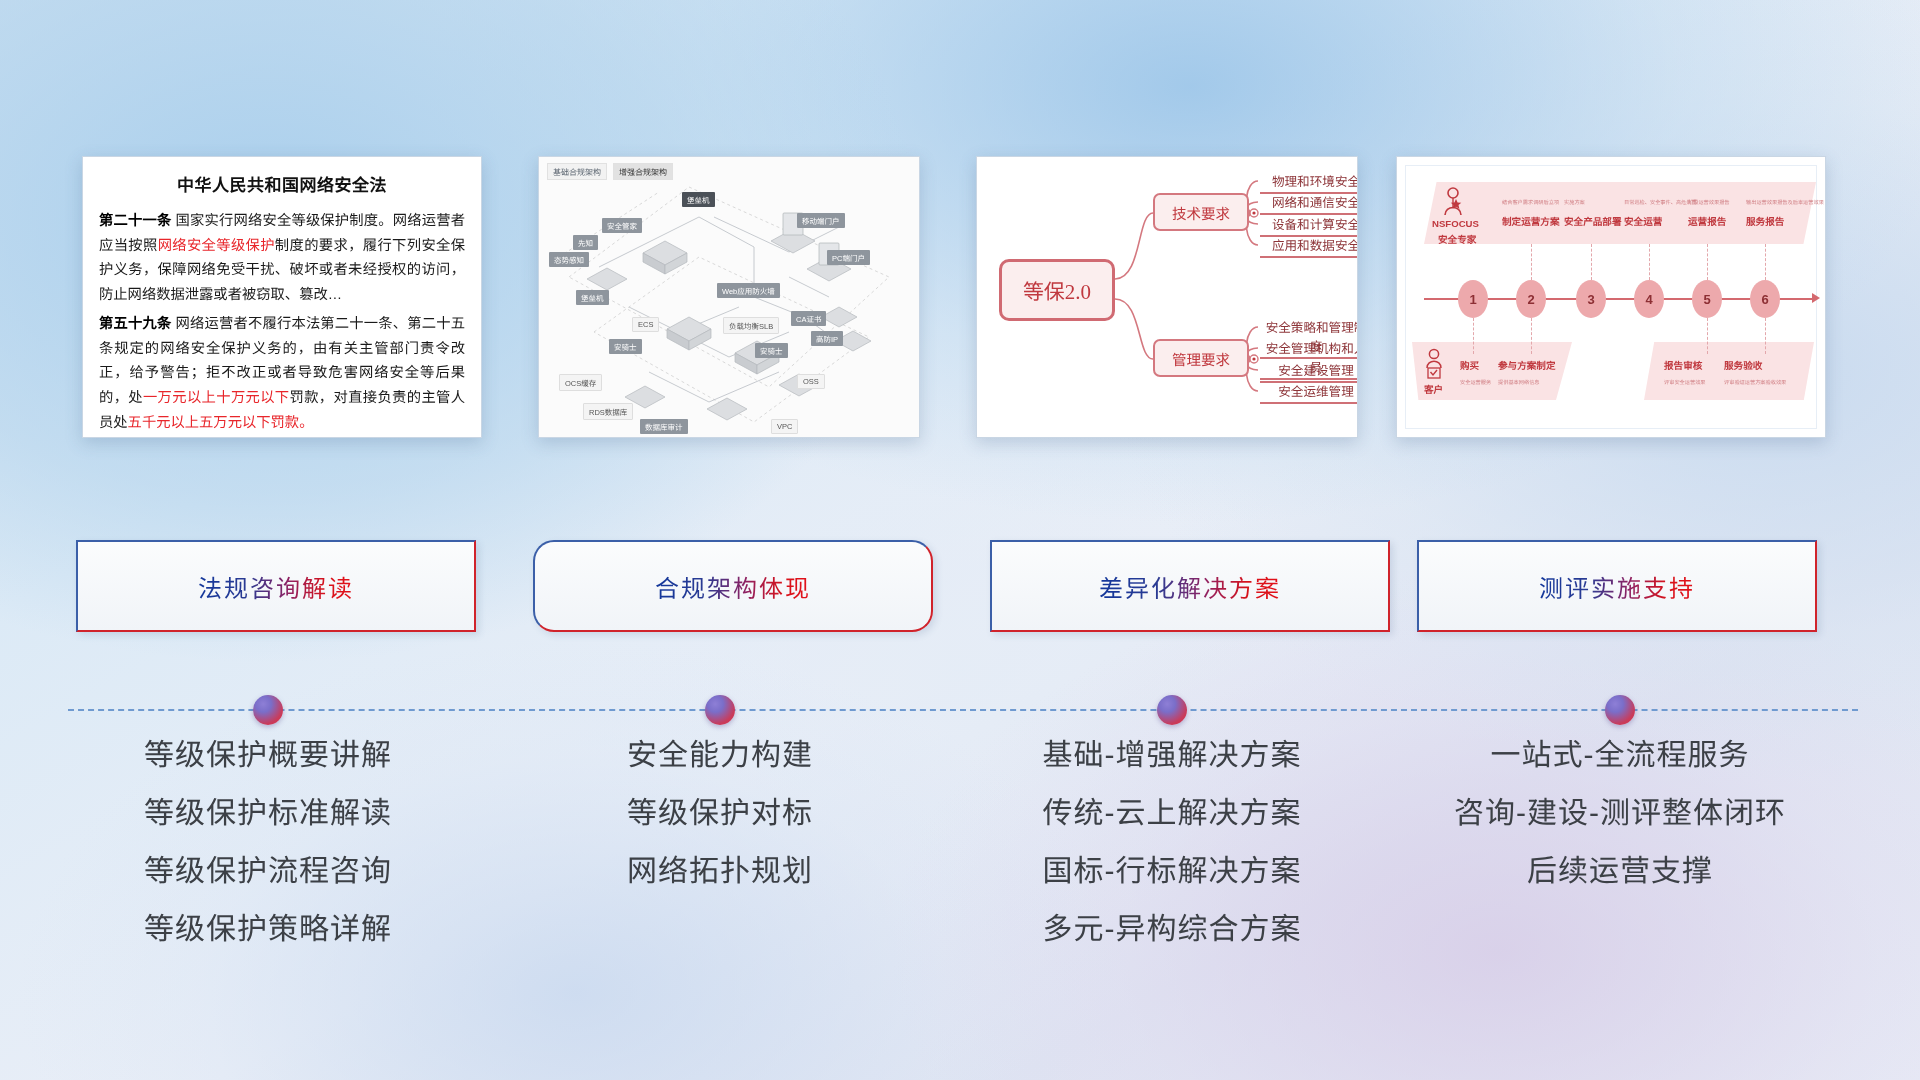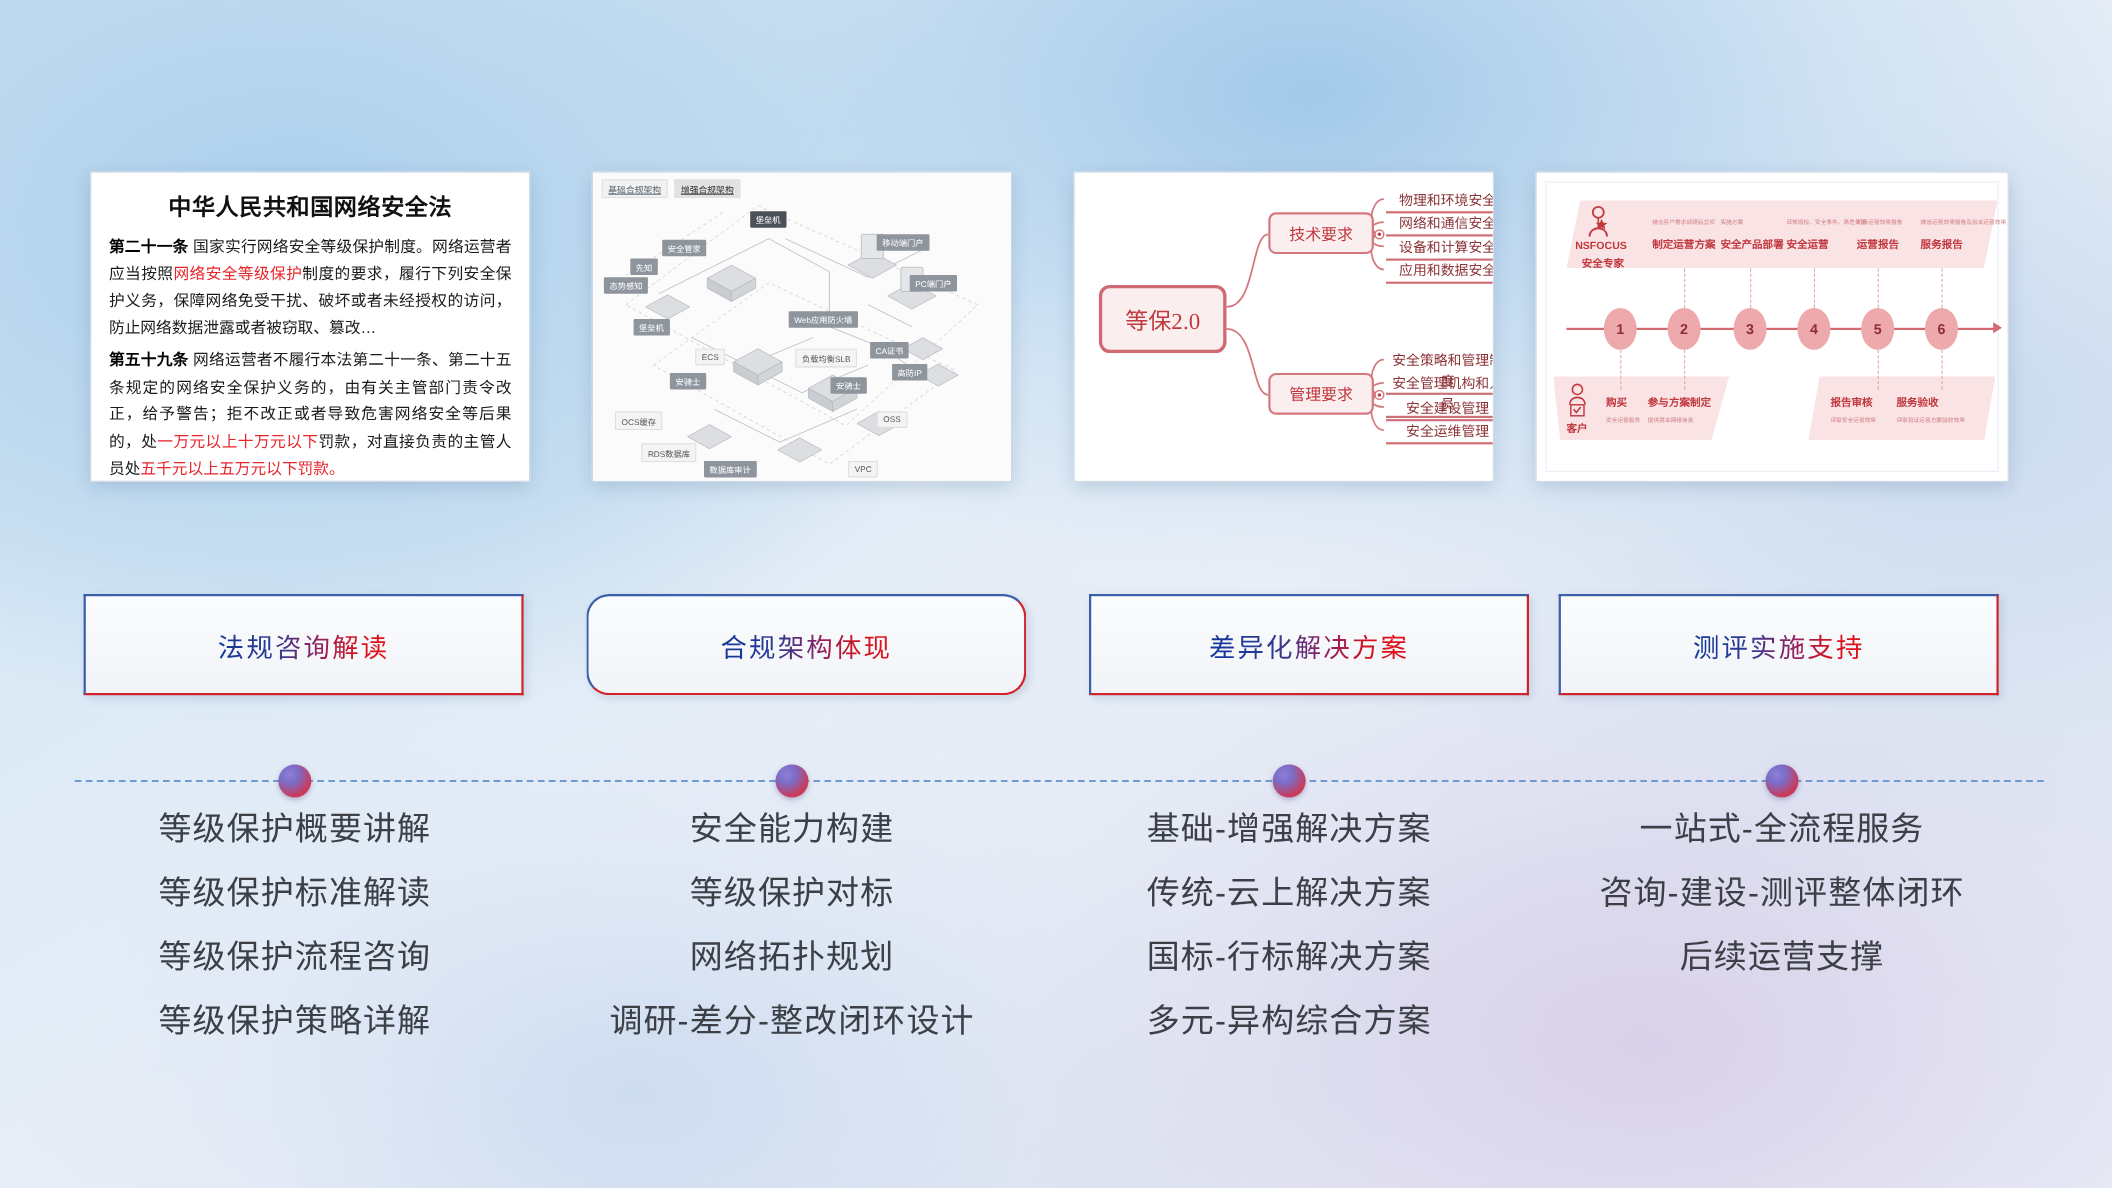--- a/index.html
+++ b/index.html
@@ -31,34 +31,34 @@
     overflow: hidden;
   }
   #card-1 { left: 82px;  width: 400px; height: 282px; }
   #card-2 { left: 538px; width: 382px; height: 282px; }
   #card-3 { left: 976px; width: 382px; height: 282px; }
   #card-4 { left: 1396px;width: 430px; height: 282px; }
 
   
   .law-card { padding: 14px 16px 10px 16px; }
   .law-title {
-    text-align: center; font-weight: bold; font-size: 21px; color: #111;
+    text-align: center; font-weight: bold; font-size: 17px; color: #111;
     letter-spacing: .5px; margin-bottom: 12px;
   }
   .law-para { font-size: 14.3px; line-height: 1.72; color: #1a1a1a; text-align: justify; }
   .law-para + .law-para { margin-top: 5px; }
   .law-art { font-weight: bold; color: #000; }
   .law-red { color: #e8262b; }
 
   
   .arch { position: relative; width: 100%; height: 100%; background: #fbfbfb; }
   .arch-tabs { position: absolute; left: 8px; top: 6px; display: flex; gap: 6px; z-index: 6; }
   .arch-tab {
     font-size: 8px; color: #5b6570; padding: 2px 5px; background: #f2f2f2;
-    border: 1px solid #e1e1e1; white-space: nowrap; text-decoration: underline;
+    border: 1px solid #e1e1e1; white-space: nowrap;
   }
   .arch-tab.on { background: #e2e2e2; color: #333; }
   .arch svg { position: absolute; inset: 0; }
   .nodelbl {
     position: absolute; font-size: 7.5px; color: #fff; background: #8e959d;
     padding: 2px 5px; white-space: nowrap; border-radius: 1px; z-index: 4;
   }
   .nodelbl.light { background: #f4f4f4; color: #555; border: 1px solid #dedede; text-align: center; }
   .nodelbl.dark  { background: #4b5158; }
 
@@ -386,21 +386,20 @@
   <div class="col" id="col-1">
       <div class="col-item">等级保护概要讲解</div>
       <div class="col-item">等级保护标准解读</div>
       <div class="col-item">等级保护流程咨询</div>
       <div class="col-item">等级保护策略详解</div>
     </div>
   <div class="col" id="col-2">
       <div class="col-item">安全能力构建</div>
       <div class="col-item">等级保护对标</div>
       <div class="col-item">网络拓扑规划</div>
-      <div class="col-item">调研-差分-整改闭环设计</div>
     </div>
   <div class="col" id="col-3">
       <div class="col-item">基础-增强解决方案</div>
       <div class="col-item">传统-云上解决方案</div>
       <div class="col-item">国标-行标解决方案</div>
       <div class="col-item">多元-异构综合方案</div>
     </div>
   <div class="col" id="col-4">
       <div class="col-item">一站式-全流程服务</div>
       <div class="col-item">咨询-建设-测评整体闭环</div>

